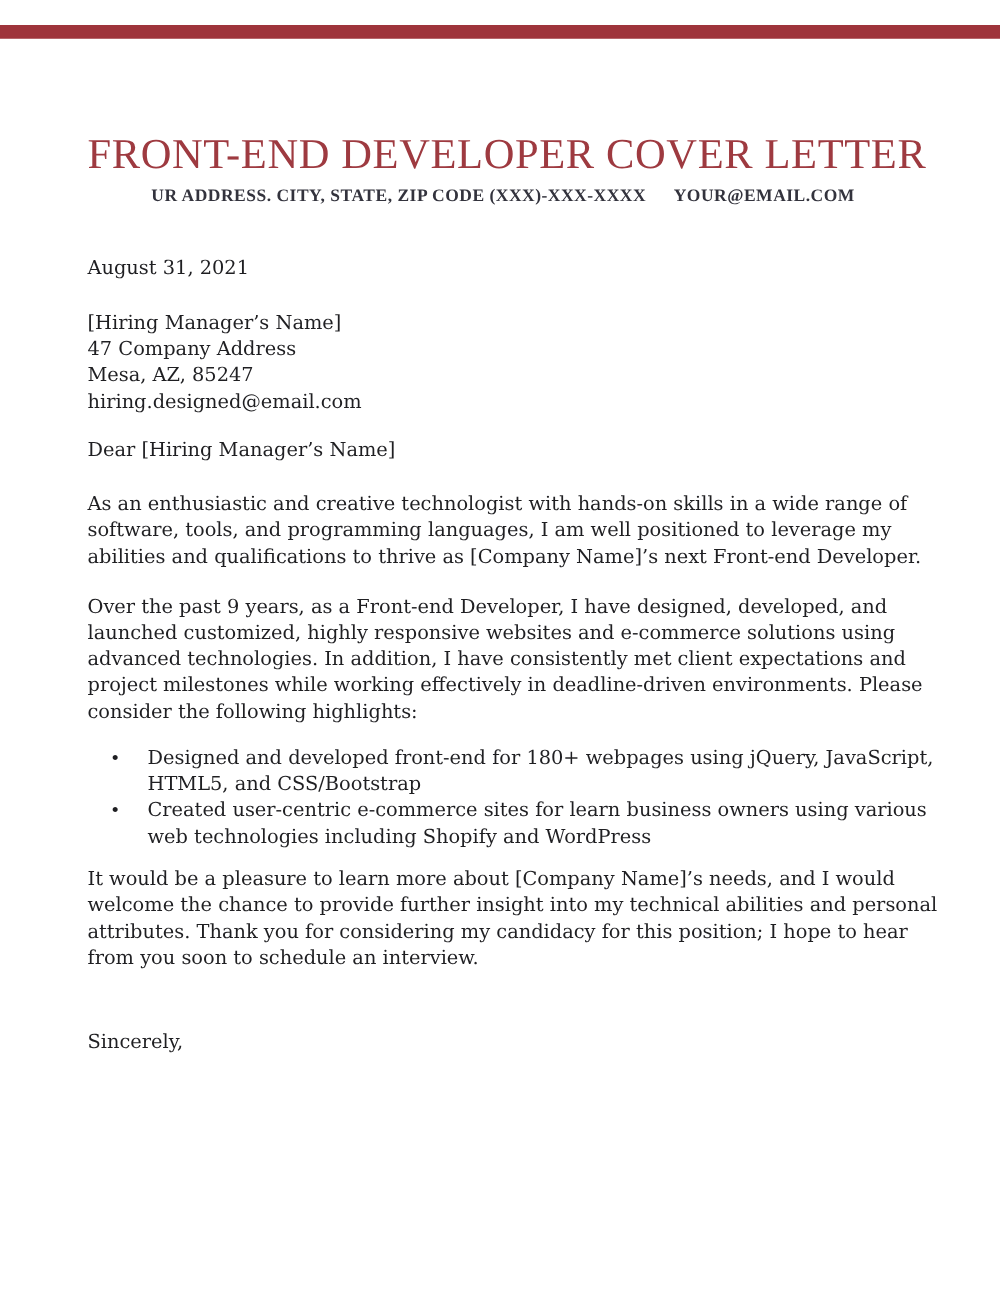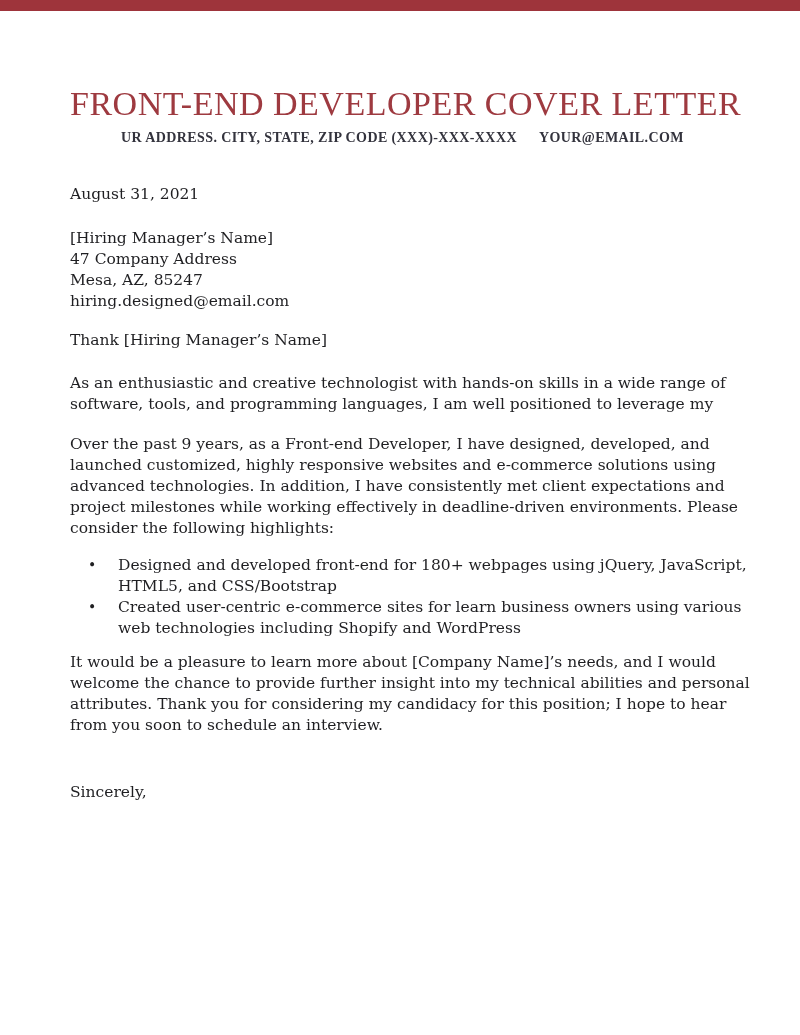--- a/index.html
+++ b/index.html
@@ -12,20 +12,21 @@
   * { margin: 0; padding: 0; box-sizing: border-box; }
   html, body { background: #ffffff; }
   .page {
     position: relative;
     width: 800px;
     height: 824px;
     background: var(--page-bg);
     overflow: hidden;
     font-family: "DejaVu Serif", "Liberation Serif", serif;
     color: var(--body-color);
+    margin-top: 20px;
   }
   .top-bar {
     position: absolute;
     top: 0; left: 0;
     width: 100%; height: 11px;
     background: var(--accent);
   }
   .content {
     padding: 0 65px 0 70px;
   }
@@ -93,25 +94,26 @@
 
     <div class="line date-line">August 31, 2021</div>
 
     <div class="recipient">
       <div class="line">[Hiring Manager’s Name]</div>
       <div class="line">47 Company Address</div>
       <div class="line">Mesa, AZ, 85247</div>
       <div class="line">hiring.designed@email.com</div>
     </div>
 
-    <div class="line salutation">Thank [Hiring Manager’s Name]</div>
+    <div class="line salutation">Dear [Hiring Manager’s Name]</div>
 
     <div class="para-1">
       <div class="line">As an enthusiastic and creative technologist with hands-on skills in a wide range of</div>
       <div class="line">software, tools, and programming languages, I am well positioned to leverage my</div>
+      <div class="line">abilities and qualifications to thrive as [Company Name]’s next Front-end Developer.</div>
     </div>
 
     <div class="para-2">
       <div class="line">Over the past 9 years, as a Front-end Developer, I have designed, developed, and</div>
       <div class="line">launched customized, highly responsive websites and e-commerce solutions using</div>
       <div class="line">advanced technologies. In addition, I have consistently met client expectations and</div>
       <div class="line">project milestones while working effectively in deadline-driven environments. Please</div>
       <div class="line">consider the following highlights:</div>
     </div>
 

